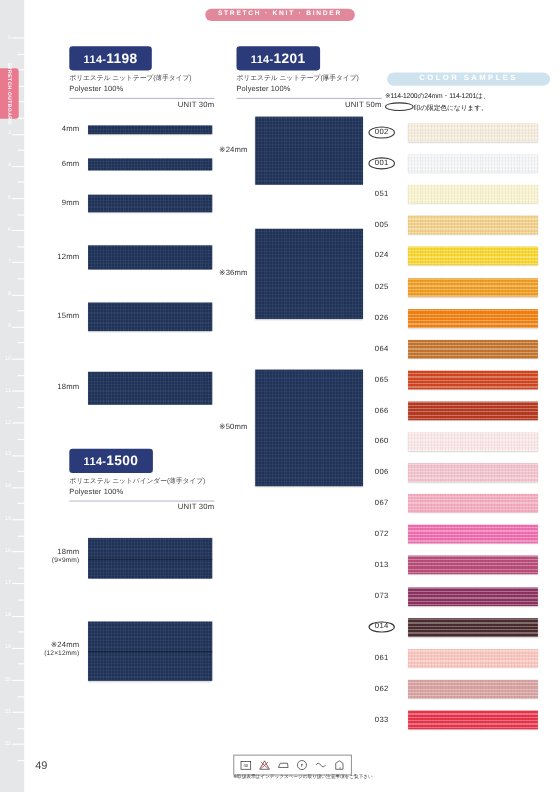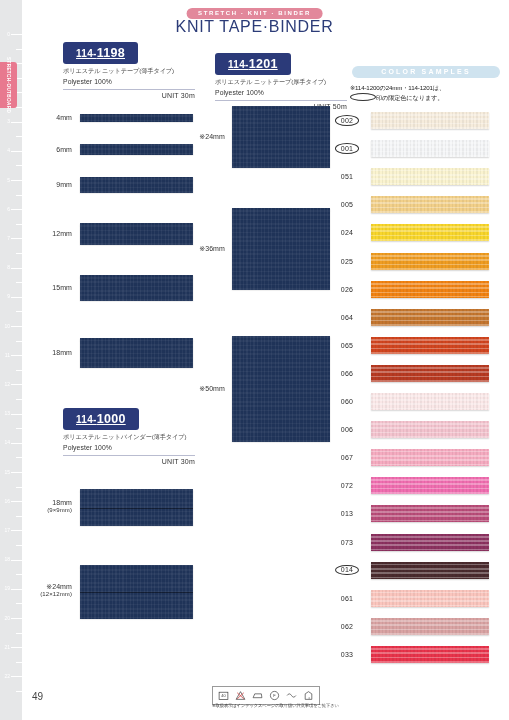--- a/index.html
+++ b/index.html
@@ -70,21 +70,20 @@
   .prod { position: absolute; }
   .code-badge {
     display: inline-block;
     background: #2b3a79;
     color: #ffffff;
     padding: 3.5px 13px 4.5px;
     border-radius: 3px;
     font-size: 12.5px;
     letter-spacing: 0.3px;
     font-weight: bold;
-    text-decoration: underline;
   }
   .code-badge .pre { font-size: 10px; font-weight: bold; }
   .jp-sub {
     margin-top: 3px;
     font-size: 6.2px; color: #4a4a4a;
     letter-spacing: -0.1px;
   }
   .poly {
     margin-top: 2px;
     font-size: 6.8px; color: #333333;
@@ -267,43 +266,42 @@
       <div class="ruler-tick minor" style="top: 661.8px;"></div>
       <div class="ruler-tick major" style="top: 676.4px;"></div>
       <div class="ruler-num" style="top: 673.9px;">22</div>
       <div class="ruler-tick minor" style="top: 691px;"></div>
     </div>
   <div class="side-tab">
     <span>STRETCH·OUTBOARD</span>
   </div>
 
   <div class="hdr-pill">STRETCH · KNIT · BINDER</div>
-  <div class="hdr-title">KNIT TAPE·BINDER</div>
 
   <div class="prod" style="left:63px; top:42px; width:132px;">
     <div class="code-badge">
       <span class="pre">114-</span><span>1198</span>
     </div>
     <div class="jp-sub">ポリエステル ニットテープ(薄手タイプ)</div>
     <div class="poly">Polyester 100%</div>
     <div class="unit-row">UNIT  30m</div>
   </div>
 
-  <div class="prod" style="left:215px; top:53px; width:132px;">
+  <div class="prod" style="left:215px; top:42px; width:132px;">
     <div class="code-badge">
       <span class="pre">114-</span><span>1201</span>
     </div>
     <div class="jp-sub">ポリエステル ニットテープ(厚手タイプ)</div>
     <div class="poly">Polyester 100%</div>
     <div class="unit-row">UNIT  50m</div>
   </div>
 
   <div class="prod" style="left:63px; top:408px; width:132px;">
     <div class="code-badge">
-      <span class="pre">114-</span><span>1000</span>
+      <span class="pre">114-</span><span>1500</span>
     </div>
     <div class="jp-sub">ポリエステル ニットバインダー(薄手タイプ)</div>
     <div class="poly">Polyester 100%</div>
     <div class="unit-row">UNIT  30m</div>
   </div>
 
   <div id="navy-host">
       <div class="navy-row" style="left: 0px; top: 114px; height: 8px;">
         <div class="sz-label" style="position: absolute; left: 24px; width: 48px; top: 0px;">
           <div>4mm</div>

